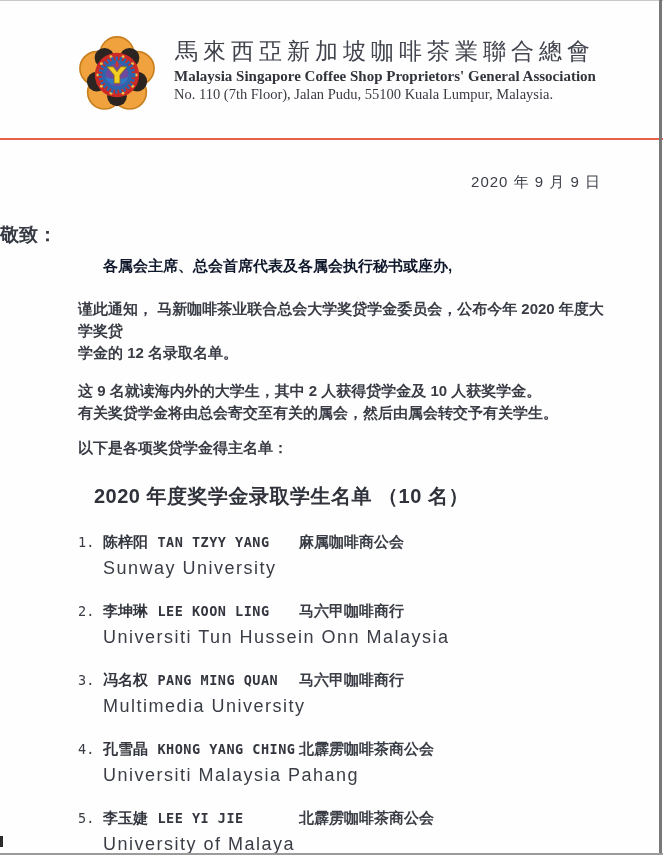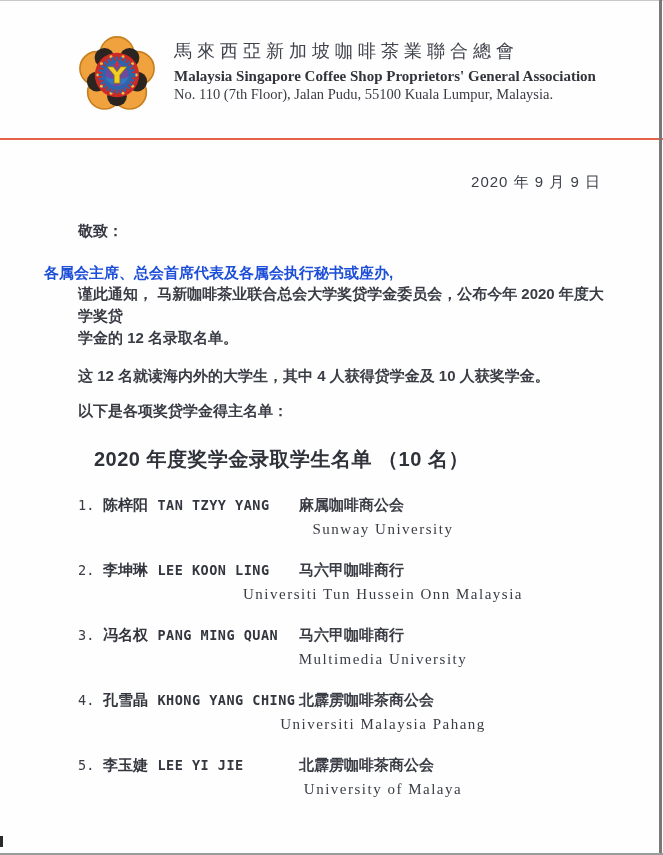--- a/index.html
+++ b/index.html
@@ -12,44 +12,44 @@
   .edge-top    { position:absolute; top:0; left:0; right:0; height:1px; background:#c9c9c9; }
   .edge-right  { position:absolute; top:0; right:1px; width:3px; bottom:0; background:#787878; }
   .edge-bottom { position:absolute; left:0; right:0; bottom:0; height:2px; background:#9b9b9b; }
   .edge-left-tick { position:absolute; left:0; top:836px; width:3px; height:11px; background:#2a2a2a; }
 
   .header { display:flex; padding:34px 40px 0 73px; gap:13px; align-items:flex-start; }
   .logo { width:88px; height:82px; flex:none; }
   .header-text { padding-top:3px; }
   .org-zh {
     font-family:"DejaVu Serif","Liberation Serif",serif;
-    font-size:18px; letter-spacing:5px; color:#41434d; white-space:nowrap; line-height:28px;
+    font-size:23px; letter-spacing:5px; color:#41434d; white-space:nowrap; line-height:28px;text-align:center;
   }
   .org-en {
     font-family:"Liberation Serif",serif; font-weight:bold;
     font-size:15px; color:#32343c; margin-top:3px; white-space:nowrap;
   }
   .org-address, .org-contact {
     font-family:"Liberation Serif",serif; font-size:14.5px; color:#3a3c43; margin-top:1px; white-space:nowrap;
   }
   .org-contact span { display:inline-block; }
   .org-contact .fax   { margin-left:22px; }
   .org-contact .email { margin-left:14px; }
 
   .divider { height:2px; margin-top:22px; background:#e8624a; }
 
   .date-line {
     text-align:right; padding-right:62px; margin-top:33px;
     font-weight:normal; font-size:15px; color:#3b3e47; letter-spacing:1px;
   }
-  .salutation { padding-left:78px; margin-top:30px; font-weight:bold; font-size:15px; color:#363942; }
-  .recipients { padding-left:44px; margin-top:23px;  font-weight:bold; font-size:15px; color:#1d4ed8; }
+  .salutation { margin-top:30px; font-weight:bold; font-size:19px; color:#363942; }
+  .recipients { padding-left:103px; margin-top:9px;  font-weight:bold; font-size:15px; color:#0f172a; }
 
   .para { padding-left:78px; padding-right:56px; font-size:15px; line-height:22px; font-weight:600; color:#3a3d45; }
-  .p1 { }
+  .p1 { margin-top:22px; }
   .p2 { margin-top:16px; }
   .list-intro { margin-top:13px; }
 
   .list-heading {
     padding-left:94px; margin-top:24px;
     font-size:20px; font-weight:bold; color:#2f323a; letter-spacing:0.5px;
   }
 
   .student { padding-left:78px; margin-top:23px; }
   .student-row { display:flex; align-items:baseline; }
@@ -59,22 +59,22 @@
   }
   .student-name { width:196px; flex:none; white-space:nowrap; }
   .name-zh { font-weight:bold; font-size:15px; color:#33363e; }
   .name-en {
     font-family:"DejaVu Sans Mono","Liberation Mono",monospace;
     font-weight:bold; font-size:13.5px; color:#33363e; margin-left:5px; letter-spacing:0.5px;
   }
   .student-assoc { font-weight:600; font-size:15px; color:#3a3d45; white-space:nowrap; }
   .student-uni {
     margin-top:6px; padding-left:25px;
-    font-family:Liberation Serif, serif;
-    font-size:15px; letter-spacing:1.5px; color:#3a3d45; white-space:nowrap;text-align:center;
+    font-family:Liberation Sans, sans-serif;
+    font-size:18px; letter-spacing:1.5px; color:#3a3d45; white-space:nowrap;
   }
 </style>
 </head>
 <body>
 
 <div class="page">
   <div class="edge-top"></div>
   <div class="edge-right"></div>
   <div class="edge-bottom"></div>
   <div class="edge-left-tick"></div>
@@ -130,21 +130,22 @@
 
   <div class="salutation">敬致：</div>
   <div class="recipients">各属会主席、总会首席代表及各属会执行秘书或座办,</div>
 
   <div class="para p1">
     <div>谨此通知， 马新咖啡茶业联合总会大学奖贷学金委员会，公布今年 2020 年度大学奖贷</div>
     <div>学金的 12 名录取名单。</div>
   </div>
 
   <div class="para p2">
-    <div>这 12 名就读海内外的大学生，其中 4 人获得贷学金及 10 人获奖学金。</div>
+    <div>这 9 名就读海内外的大学生，其中 2 人获得贷学金及 10 人获奖学金。</div>
+    <div>有关奖贷学金将由总会寄交至有关的属会，然后由属会转交予有关学生。</div>
   </div>
 
   <div class="para list-intro">以下是各项奖贷学金得主名单：</div>
 
   <div class="list-heading">2020 年度奖学金录取学生名单 （10 名）</div>
 
   <div class="student">
     <div class="student-row">
       <span class="student-num">1.</span>
       <span class="student-name">

